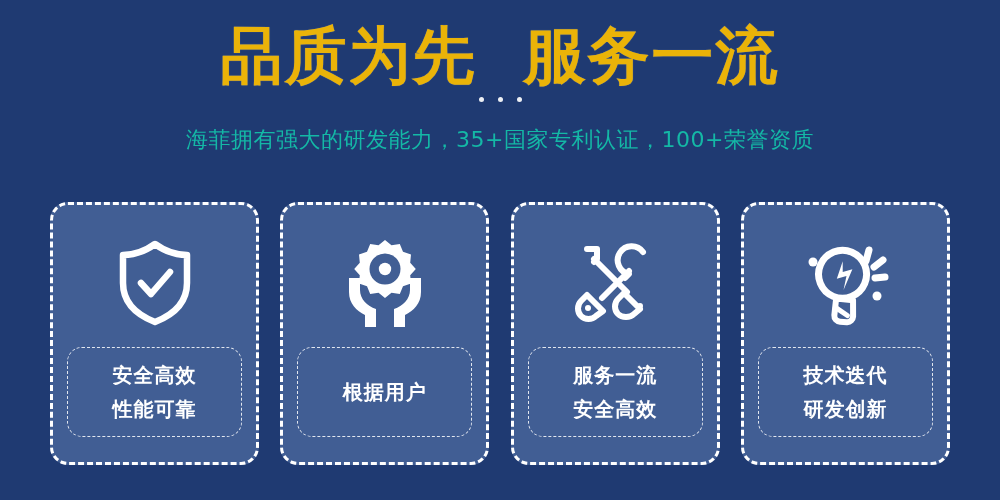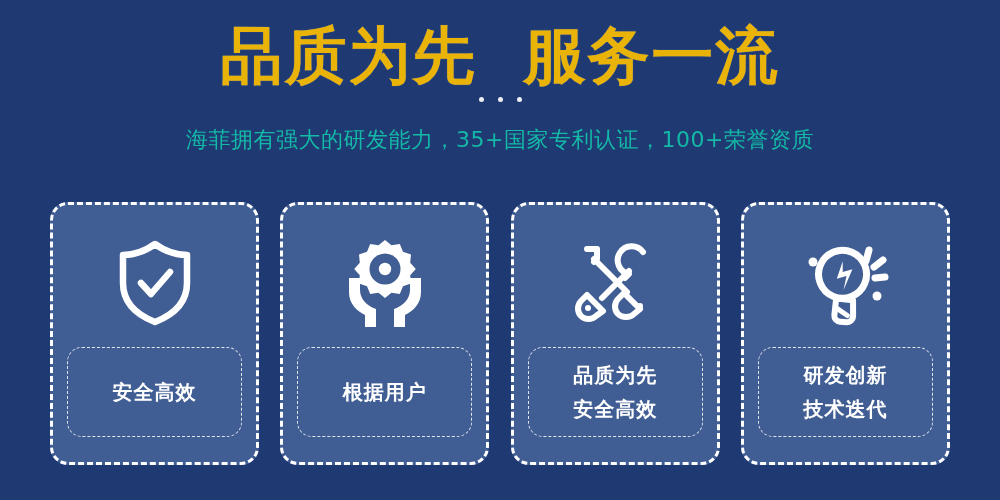--- a/index.html
+++ b/index.html
@@ -160,20 +160,21 @@
 
     <div class="card">
       <div class="card-icon">
         <svg width="76" height="88" viewBox="0 0 76 88" fill="none">
           <path d="M38 5 C49 13 60 16 70 16 L70 44 C70 64 56 76 38 83 C20 76 6 64 6 44 L6 16 C16 16 27 13 38 5 Z" stroke="#ffffff" stroke-width="6.5" stroke-linejoin="round" fill="none"></path>
           <path d="M24 44 L34 55 L53 33" stroke="#ffffff" stroke-width="6.5" stroke-linecap="round" stroke-linejoin="round" fill="none"></path>
         </svg>
       </div>
       <div class="card-label">
         <span class="line">安全高效</span>
+        <span class="line">性能可靠</span>
       </div>
     </div>
 
     <div class="card">
       <div class="card-icon">
         <svg width="84" height="92" viewBox="0 0 84 92" fill="none">
           <g fill="#ffffff">
             <path d="M42 3 L48.5 8.2 L56.8 7 L60 14.7 L68 17.4 L67.2 25.8 L72.8 32 L67.2 38.2 L68 46.6 L60 49.3 L56.8 57 L48.5 55.8 L42 61 L35.5 55.8 L27.2 57 L24 49.3 L16 46.6 L16.8 38.2 L11.2 32 L16.8 25.8 L16 17.4 L24 14.7 L27.2 7 L35.5 8.2 Z"></path>
           </g>
           <circle cx="42" cy="32" r="15.5" fill="#415e94"></circle>
@@ -198,21 +199,21 @@
 
             <path d="M71 12 A14 14 0 1 0 57 34 L53 38"></path>
             <path d="M57 31 L30 58"></path>
             <path d="M24 76 C20 80 13 80 9 76 C5 72 5 65 9 61 L15 55 L31 71 Z"></path>
           </g>
           <circle cx="16" cy="68" r="3" fill="#ffffff"></circle>
           <circle cx="68" cy="66" r="3" fill="#ffffff"></circle>
         </svg>
       </div>
       <div class="card-label">
-        <span class="line">品质为先</span>
+        <span class="line">服务一流</span>
         <span class="line">安全高效</span>
       </div>
     </div>
 
     <div class="card">
       <div class="card-icon">
         <svg width="92" height="86" viewBox="0 0 92 86" fill="none">
           <g transform="rotate(-22 46 43)">
             <circle cx="47" cy="34" r="24" stroke="#ffffff" stroke-width="7" fill="none"></circle>
             <path d="M32 54 L24 69 C22.5 72 24 75.5 27 77 L33 80 C36 81.5 39.5 80 41 77 L47 62 Z" stroke="#ffffff" stroke-width="6" stroke-linejoin="round" fill="none"></path>
@@ -220,19 +221,19 @@
             <path d="M52 22 L40 36 L50 37 L42 49 L58 33 L48 32 Z" fill="#ffffff"></path>
           </g>
           <path d="M70 10 L67 21" stroke="#ffffff" stroke-width="7" stroke-linecap="round"></path>
           <path d="M84 20 L75 27" stroke="#ffffff" stroke-width="7" stroke-linecap="round"></path>
           <path d="M86 37 L76 38" stroke="#ffffff" stroke-width="7" stroke-linecap="round"></path>
           <circle cx="14" cy="22" r="4.5" fill="#ffffff"></circle>
           <circle cx="78" cy="56" r="4.5" fill="#ffffff"></circle>
         </svg>
       </div>
       <div class="card-label">
+        <span class="line">技术迭代</span>
         <span class="line">研发创新</span>
-        <span class="line">技术迭代</span>
       </div>
     </div>
 
   </div>
 </div>
 
 </body></html>

